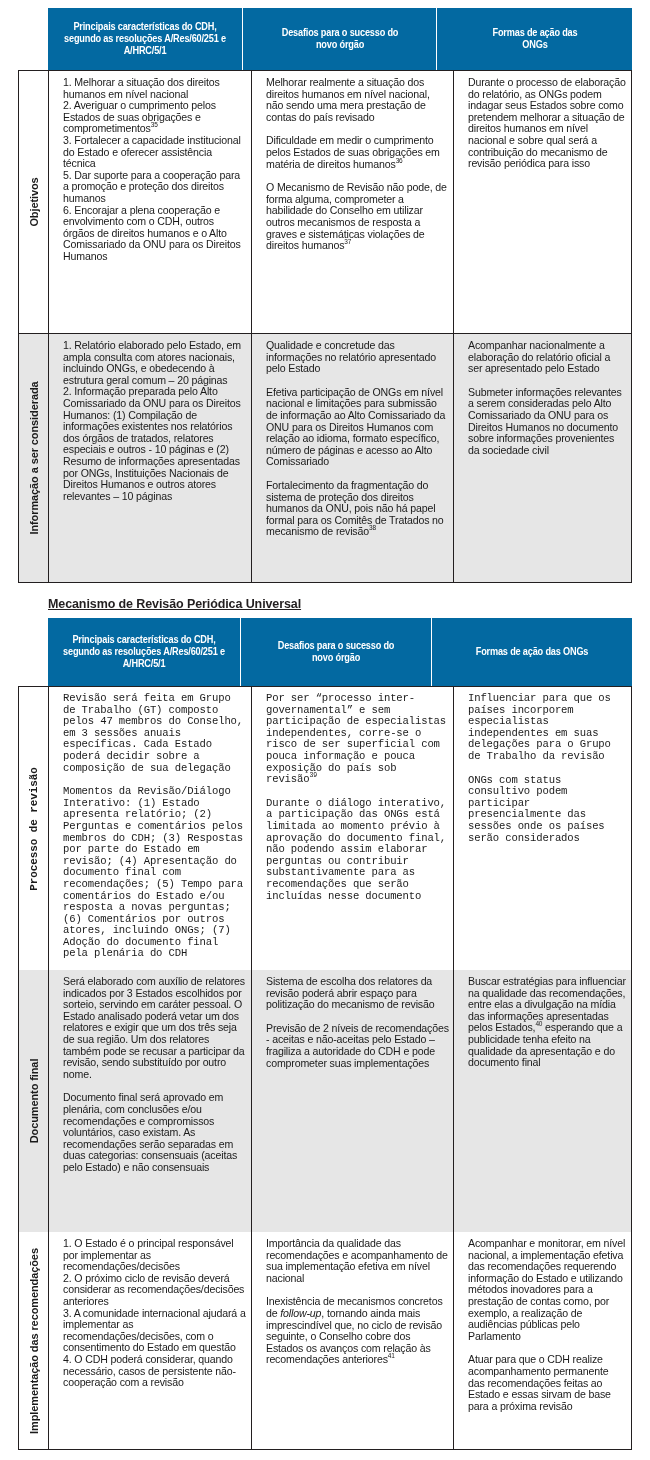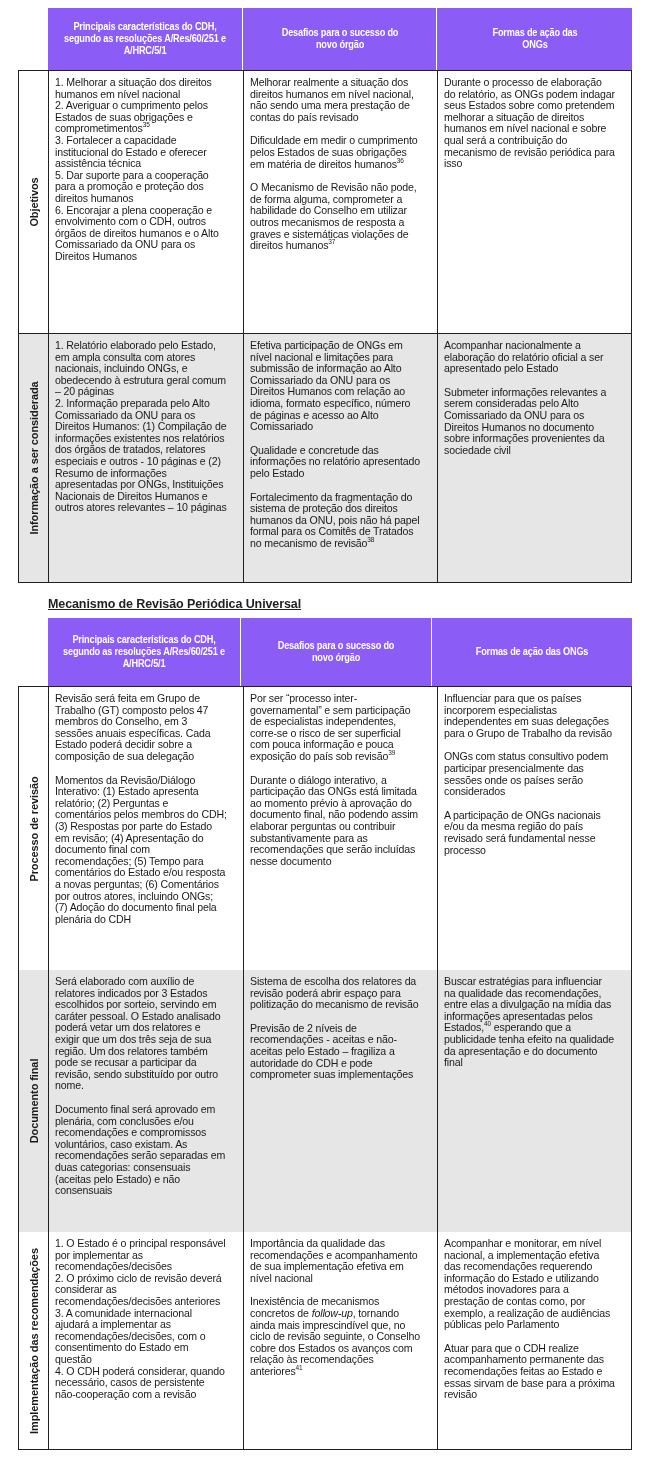--- a/index.html
+++ b/index.html
@@ -1,32 +1,32 @@
 <!DOCTYPE html>
 <html><head>
 <meta charset="utf-8">
 <style>
   * { box-sizing: border-box; margin: 0; padding: 0; }
   html, body { width: 650px; height: 1460px; background: #ffffff; overflow: hidden; }
   body { font-family: "Liberation Sans", sans-serif; color: #1a1a1a; position: relative; }
   .tbl { position: absolute; left: 18px; width: 614px; }
-  .hdr { display: flex; background: #8b5cf6; color: #ffffff; margin-left: 30px; }
+  .hdr { display: flex; background: #0369a1; color: #ffffff; margin-left: 30px; }
   .hdr .hc { display: flex; align-items: center; justify-content: center; text-align: center;
     font-family: "Liberation Sans", sans-serif; font-weight: bold; font-size: 10.2px; line-height: 12px;
     letter-spacing: -0.2px; transform: scaleX(0.9); }
   .hdr .hcw { border-right: 1px solid #ffffff; display: flex; align-items: center; justify-content: center; }
   .hdr .hcw:last-child { border-right: none; }
   .row { display: flex; border-left: 1.3px solid #231f20; border-right: 1.3px solid #231f20; }
   .row.gray { background: #e6e6e6; }
   .row.last { border-bottom: 1.3px solid #231f20; }
   .lab { width: 30px; flex: 0 0 30px; position: relative; border-right: 1.3px solid #231f20; }
   .lab span { position: absolute; left: 50%; top: 50%; transform: translate(-50%,-50%) rotate(-90deg);
     white-space: nowrap; font-weight: bold; font-size: 11px; letter-spacing: -0.1px; }
-  .c { padding: 6px 16px 6px 6px; font-size: 10.6px; line-height: 11.6px; letter-spacing: -0.15px;
-    border-right: 1.3px solid #231f20; }
+  .c { padding: 6px 4px 6px 6px; font-size: 10.6px; line-height: 11.6px; letter-spacing: -0.15px;
+    border-right: 1.3px solid #231f20; margin-left: 8px; }
   .c:last-child { border-right: none; }
   .c1 { width: 195px; flex: 0 0 195px; }
   .c2 { width: 194px; flex: 0 0 194px; }
   .c3 { flex: 1 1 auto; }
   .c p { margin-bottom: 12px; white-space: pre-line; }
   .c p:last-child { margin-bottom: 0; }
   .c .li { white-space: pre-line; }
   sup { font-size: 6.5px; line-height: 0; vertical-align: super; }
   .title { position: absolute; left: 48px; top: 597px; font-weight: bold; font-size: 12.5px; letter-spacing: -0.1px; color: #231f20; text-decoration: underline; }
   .topline { border-top: 1.3px solid #231f20; margin-left: 0; }
@@ -68,22 +68,22 @@
   </div>
   <div class="row gray last" style="height:250px; border-top:1.3px solid #231f20;">
     <div class="lab">
         <span>Informação a ser considerada</span>
       </div>
     <div class="c c1">
       <div class="li">1. Relatório elaborado pelo Estado, em ampla consulta com atores nacionais, incluindo ONGs, e obedecendo à estrutura geral comum – 20 páginas</div>
       <div class="li">2. Informação preparada pelo Alto Comissariado da ONU para os Direitos Humanos: (1) Compilação de informações existentes nos relatórios dos órgãos de tratados, relatores especiais e outros - 10 páginas e (2) Resumo de informações apresentadas por ONGs, Instituições Nacionais de Direitos Humanos e outros atores relevantes – 10 páginas</div>
     </div>
     <div class="c c2">
+      <p>Qualidade e concretude das informações no relatório apresentado pelo Estado</p>
       <p>Efetiva participação de ONGs em nível nacional e limitações para submissão de informação ao Alto Comissariado da ONU para os Direitos Humanos com relação ao idioma, formato específico, número de páginas e acesso ao Alto Comissariado</p>
-      <p>Qualidade e concretude das informações no relatório apresentado pelo Estado</p>
       <p><span>Fortalecimento da fragmentação do sistema de proteção dos direitos humanos da ONU, pois não há papel formal para os Comitês de Tratados no mecanismo de revisão</span><sup>38</sup></p>
     </div>
     <div class="c c3">
       <p>Acompanhar nacionalmente a elaboração do relatório oficial a ser apresentado pelo Estado</p>
       <p>Submeter informações relevantes a serem consideradas pelo Alto Comissariado da ONU para os Direitos Humanos no documento sobre informações provenientes da sociedade civil</p>
     </div>
   </div>
 </div>
 
 <div class="title">Mecanismo de Revisão Periódica Universal</div>
@@ -93,36 +93,35 @@
     <div class="hcw" style="width:195px;">
         <div class="hc" style="width:190px;">Principais características do CDH, segundo as resoluções A/Res/60/251 e A/HRC/5/1</div>
       </div>
     <div class="hcw" style="width:194px;">
         <div class="hc" style="width:140px;">Desafios para o sucesso do novo órgão</div>
       </div>
     <div class="hcw" style="flex:1;">
         <div class="hc" style="width:200px;">Formas de ação das ONGs</div>
       </div>
   </div>
-  <div class="row topline" style="height:284px;">
+  <div class="row topline" style="height:284px;font-family:Liberation Mono, monospace;">
     <div class="lab">
         <span>Processo de revisão</span>
       </div>
     <div class="c c1">
       <p>Revisão será feita em Grupo de Trabalho (GT) composto pelos 47 membros do Conselho, em 3 sessões anuais específicas. Cada Estado poderá decidir sobre a composição de sua delegação</p>
       <p>Momentos da Revisão/Diálogo Interativo: (1) Estado apresenta relatório; (2) Perguntas e comentários pelos membros do CDH; (3) Respostas por parte do Estado em revisão; (4) Apresentação do documento final com recomendações; (5) Tempo para comentários do Estado e/ou resposta a novas perguntas; (6) Comentários por outros atores, incluindo ONGs; (7) Adoção do documento final pela plenária do CDH</p>
     </div>
     <div class="c c2">
       <p><span>Por ser “processo inter-governamental” e sem participação de especialistas independentes, corre-se o risco de ser superficial com pouca informação e pouca exposição do país sob revisão</span><sup>39</sup></p>
       <p>Durante o diálogo interativo, a participação das ONGs está limitada ao momento prévio à aprovação do documento final, não podendo assim elaborar perguntas ou contribuir substantivamente para as recomendações que serão incluídas nesse documento</p>
     </div>
     <div class="c c3">
       <p>Influenciar para que os países incorporem especialistas independentes em suas delegações para o Grupo de Trabalho da revisão</p>
       <p>ONGs com status consultivo podem participar presencialmente das sessões onde os países serão considerados</p>
-      <p>A participação de ONGs nacionais e/ou da mesma região do país revisado será fundamental nesse processo</p>
     </div>
   </div>
   <div class="row gray" style="height:262px;">
     <div class="lab">
         <span>Documento final</span>
       </div>
     <div class="c c1">
       <p>Será elaborado com auxílio de relatores indicados por 3 Estados escolhidos por sorteio, servindo em caráter pessoal. O Estado analisado poderá vetar um dos relatores e exigir que um dos três seja de sua região. Um dos relatores também pode se recusar a participar da revisão, sendo substituído por outro nome.</p>
       <p>Documento final será aprovado em plenária, com conclusões e/ou recomendações e compromissos voluntários, caso existam. As recomendações serão separadas em duas categorias: consensuais (aceitas pelo Estado) e não consensuais</p>
     </div>

